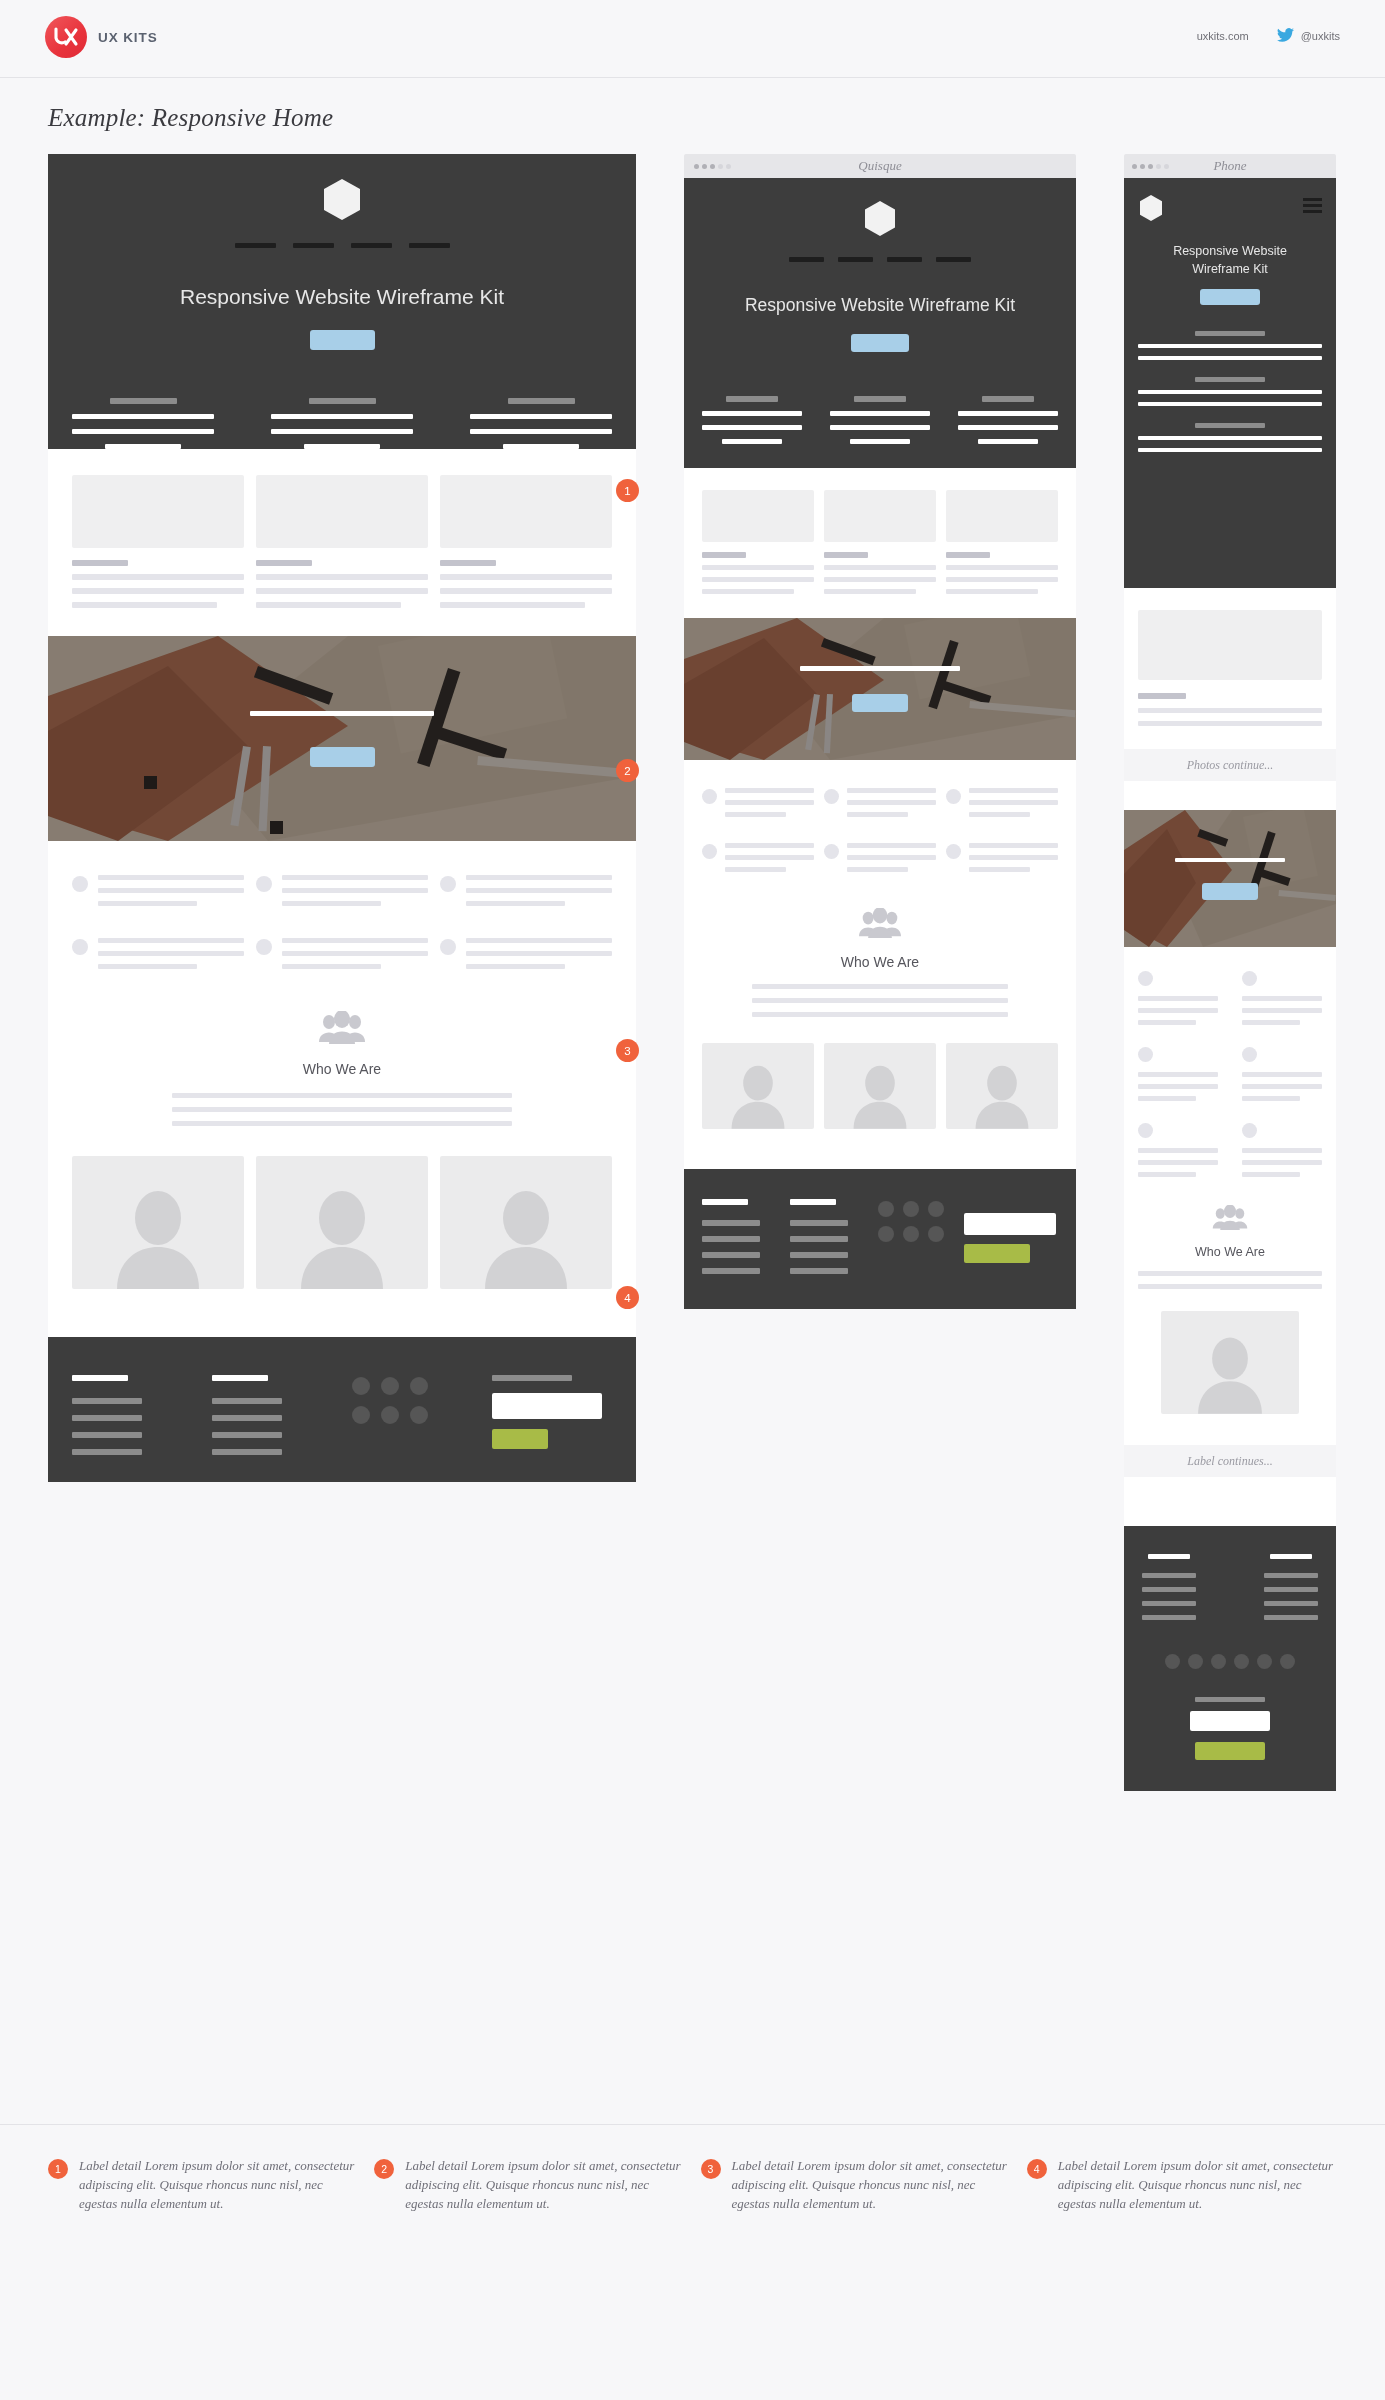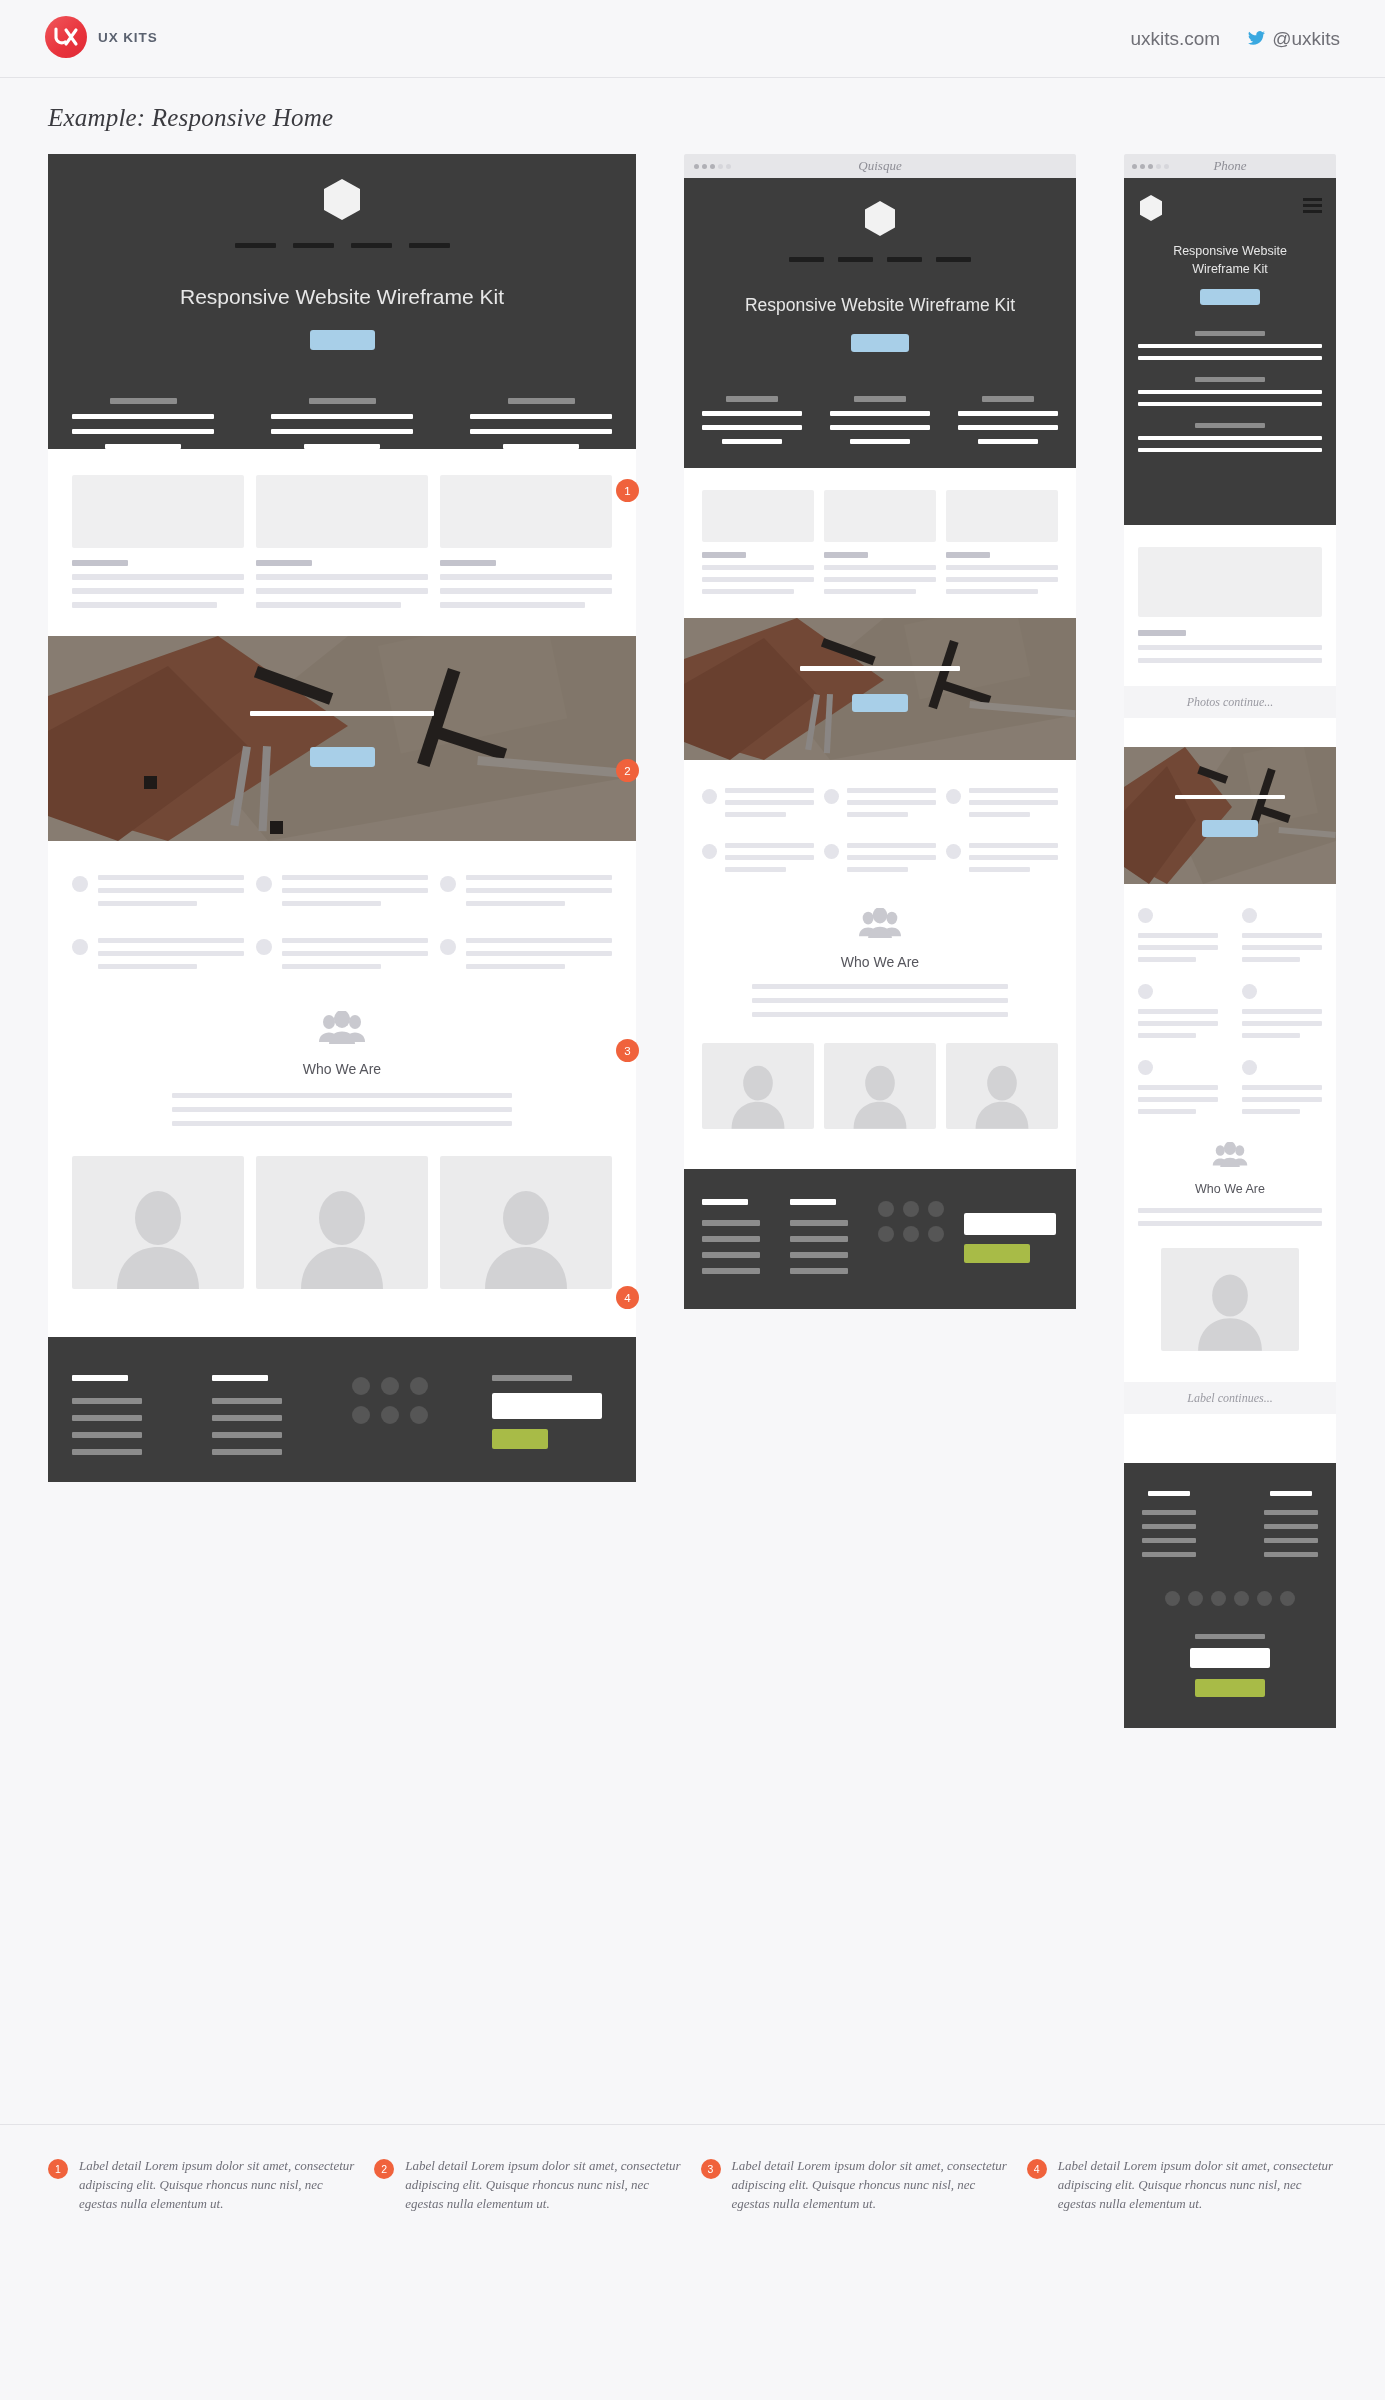--- a/index.html
+++ b/index.html
@@ -31,21 +31,21 @@
     font-size: 13.5px; font-weight: bold; letter-spacing: .9px; color: #5b6270;
   }
   .topbar-title {
     position: absolute; left: 0; right: 0; top: 27px;
     text-align: center; font-size: 14.5px; color: #5d5d62;
   }
   .topbar-title .ver { color: #b4b4ba; font-size: 13.5px; margin-left: 6px; }
   .topbar-right {
     position: absolute; right: 45px; top: 28px;
     display: flex; align-items: center; gap: 28px;
-    font-size: 19px; color: #6f6f76;
+    font-size: 11px; color: #6f6f76;
   }
   .tw { display: flex; align-items: center; gap: 7px; }
 
   
   .page-head { padding: 26px 0 0 48px; }
   .page-title {
     font-family: "Liberation Serif", serif;
     font-style: italic; font-size: 25px; color: #3b3b40; letter-spacing:.2px;
   }
   .page-sub {
@@ -629,21 +629,21 @@
         <i class="dot-sm"></i>
         <i class="dot-sm"></i>
         <i class="dot-sm light"></i>
         <i class="dot-sm light"></i>
       </span>
       <span class="title">Phone</span>
     </div>
 
     <div class="dev-body">
 
-      <div class="dark" style="height:347px;padding:16px 14px 0;">
+      <div class="dark" style="height:410px;padding:16px 14px 0;">
         <div class="flexrow" style="justify-content:space-between;align-items:flex-start;">
           <span class="hex" style="width:26px;">
             <svg width="26" height="28" viewBox="0 0 26 28">
                 <polygon points="13,1 24,7.2 24,20.8 13,27 2,20.8 2,7.2" fill="#f2f2f2"></polygon>
               </svg>
           </span>
           <span style="display:block;width:19px;margin-top:4px;">
             <i style="display:block;height:3px;background:#1e1e1e;margin-bottom:3px;"></i>
             <i style="display:block;height:3px;background:#1e1e1e;margin-bottom:3px;"></i>
             <i style="display:block;height:3px;background:#1e1e1e;"></i>

